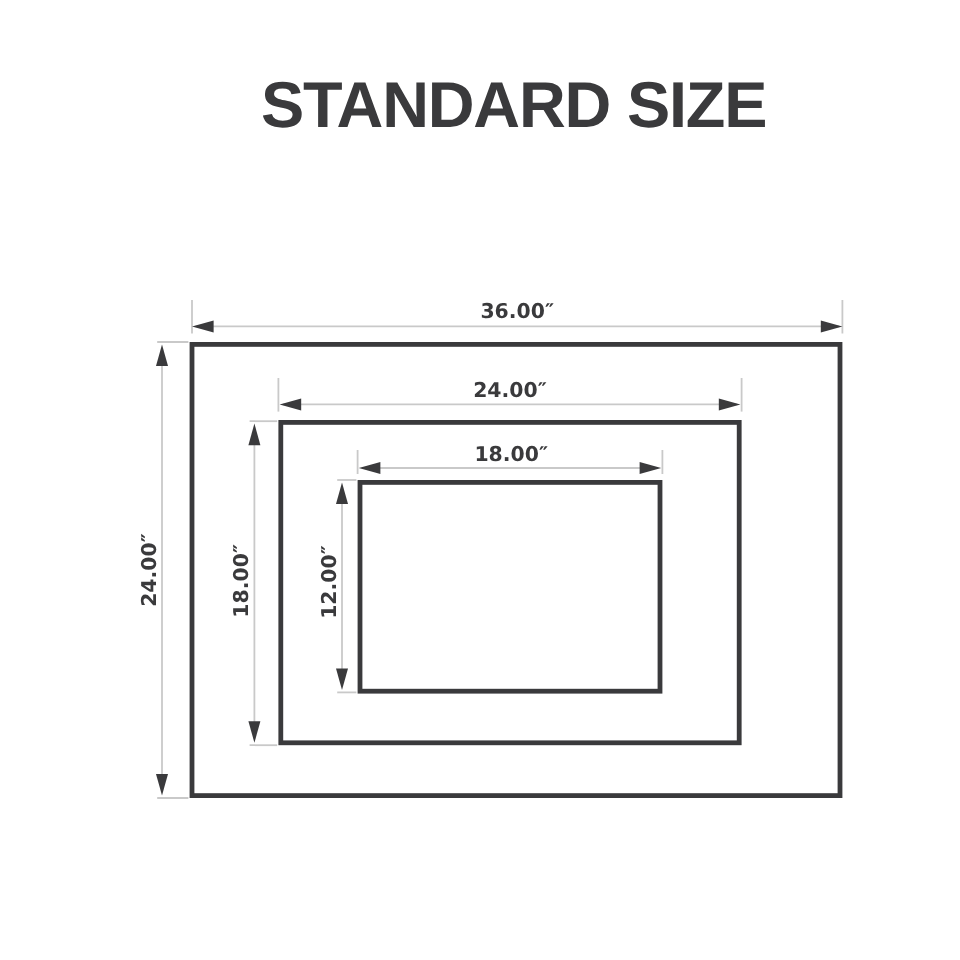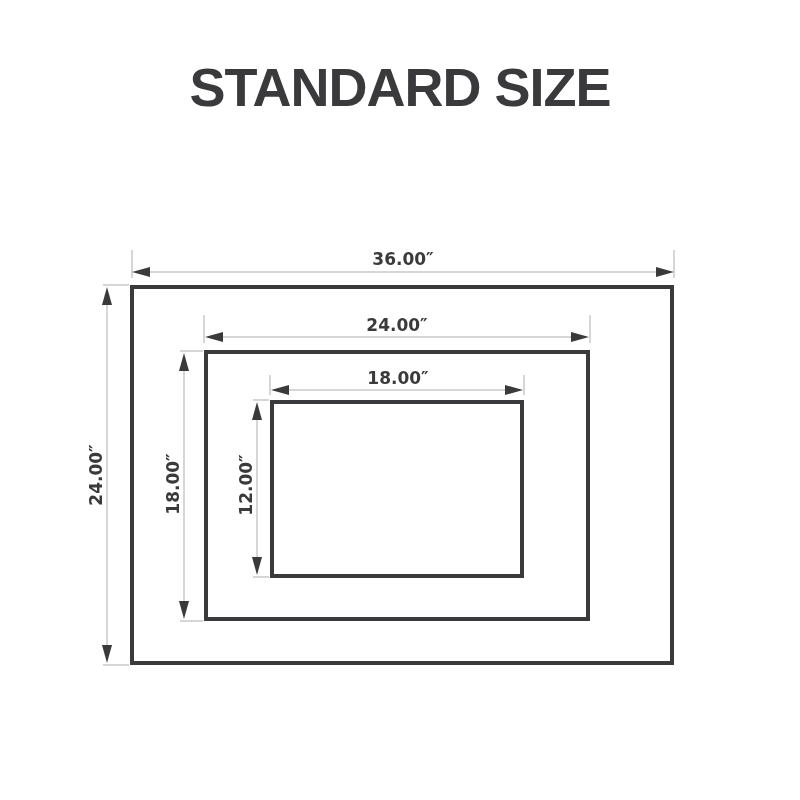--- a/index.html
+++ b/index.html
@@ -7,20 +7,21 @@
     padding: 0;
     background: #ffffff;
   }
   #page {
     position: relative;
     width: 703px;
     height: 800px;
     background: #ffffff;
     font-family: "Liberation Sans", "DejaVu Sans", sans-serif;
     overflow: hidden;
+    margin-left: 28px;
   }
   svg { display: block; }
   .title-text {
     font-family: "Liberation Sans", "DejaVu Sans", sans-serif;
     font-size: 54px;
     font-weight: bold;
     letter-spacing: -1px;
     fill: #3a3a3c;
   }
   .rect-shape {

